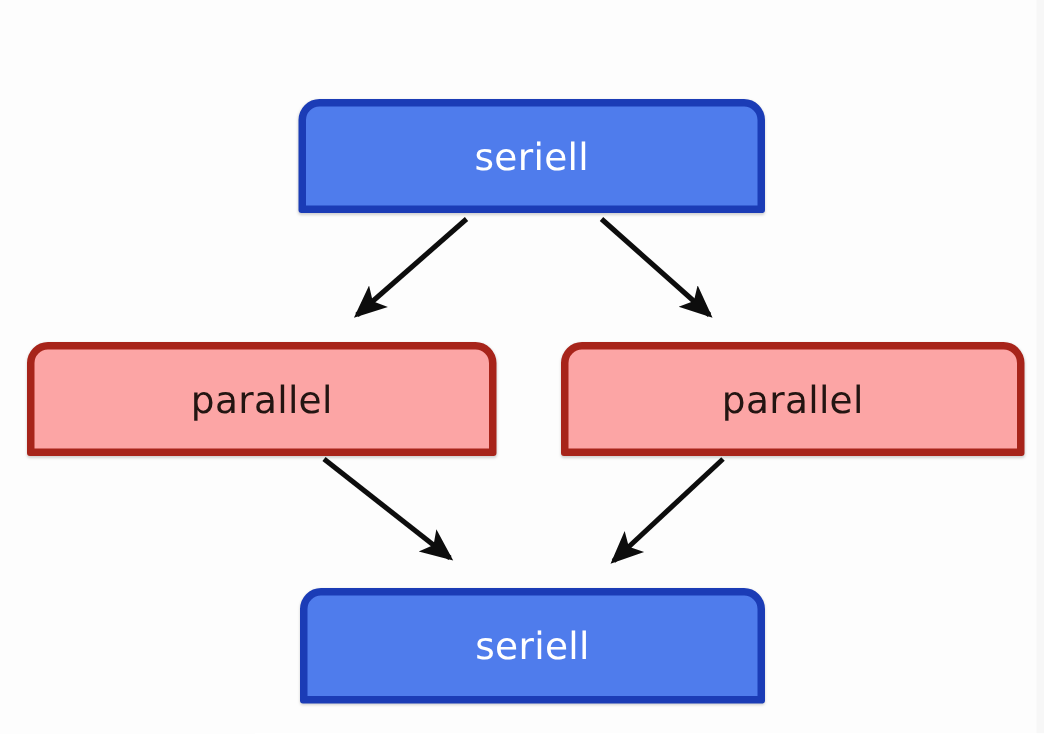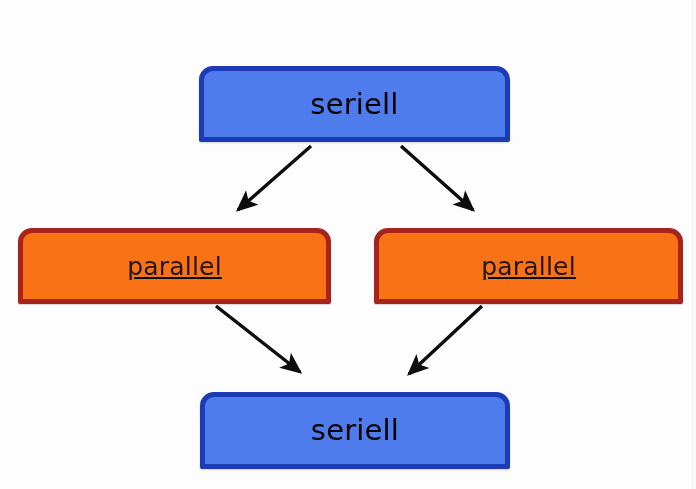--- a/index.html
+++ b/index.html
@@ -48,29 +48,28 @@
     line-height: 1;
     white-space: nowrap;
   }
   .node-seriell {
     background: #4f7cec;
     border-color: #1b3cb6;
     border-width: 5px;
     box-shadow: 0 1px 2px rgba(0,0,0,0.18);
   }
   .node-seriell .node-label {
-    color: #000000;
-    font-size: 29px;
+    color: #ffffff;
+    font-size: 25px;
   }
   .node-parallel {
-    background: #f97316;
+    background: #fca5a5;
     border-color: #a7241a;
     border-width: 5px;
     box-shadow: 0 1px 2px rgba(0,0,0,0.18);
-    text-decoration: underline;
   }
   .node-parallel .node-label {
     color: #231512;
     font-size: 25px;
   }
   #node-seriell-top   { left: 199px; top: 66px;  width: 311px; height: 76px; }
   #node-parallel-left { left: 18px;  top: 228px; width: 313px; height: 76px; }
   #node-parallel-right{ left: 374px; top: 228px; width: 309px; height: 76px; }
   #node-seriell-bottom{ left: 200px; top: 392px; width: 310px; height: 77px; }
 </style>

